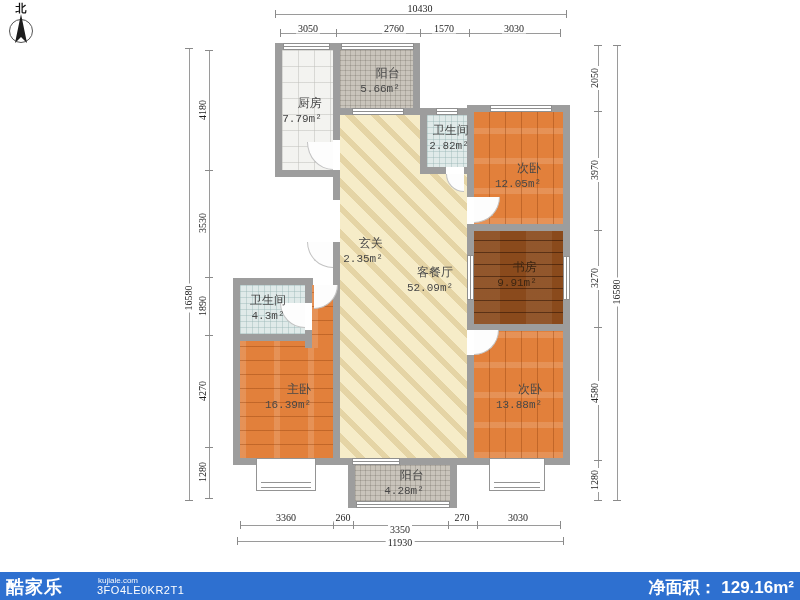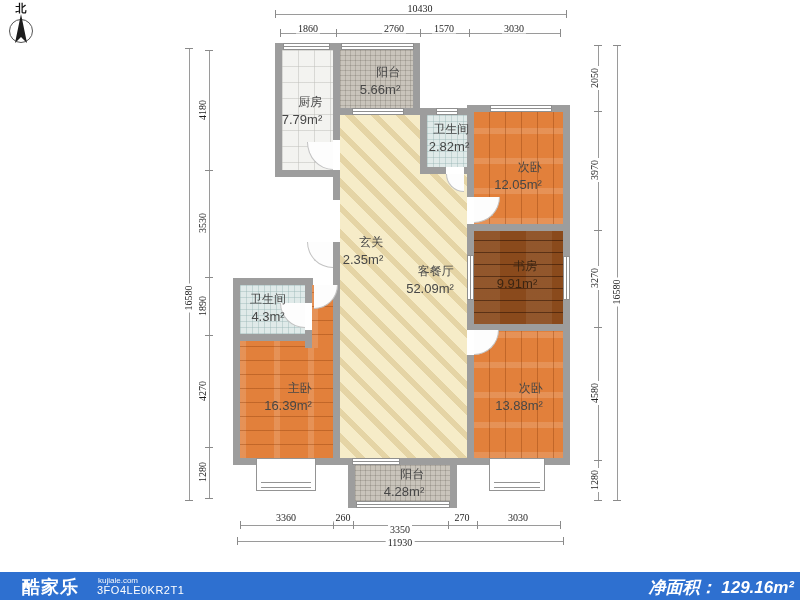--- a/index.html
+++ b/index.html
@@ -39,37 +39,37 @@
   .arc{position:absolute;background:#fdfdfd;box-sizing:border-box;}
   .arc.bl{border-left:1px solid #c2c2c2;border-bottom:1px solid #c2c2c2;border-bottom-left-radius:100%;}
   .arc.br{border-right:1px solid #c2c2c2;border-bottom:1px solid #c2c2c2;border-bottom-right-radius:100%;}
   .bay{position:absolute;background:#fff;border:1px solid #949494;box-sizing:border-box;}
   .bayline{position:absolute;left:4px;right:4px;bottom:2px;height:4px;
            border-top:1px solid #949494;border-bottom:1px solid #949494;}
   
   .rlabel{position:absolute;transform:translate(-50%,-50%);text-align:center;color:#474747;
           white-space:nowrap;line-height:1.45;}
   .rlabel .rname{display:block;font-size:12px;text-align:right;}
-  .rlabel .rarea{display:block;font-size:13px;}
+  .rlabel .rarea{display:block;font-size:11px;font-family:Liberation Mono, monospace;}
   
   .dl{position:absolute;background:#9a9a9a;}
   .tick{position:absolute;background:#8a8a8a;}
   .dtext{position:absolute;font-family:"Liberation Serif",serif;font-size:10px;color:#1f1f1f;
          background:#fff;padding:0 2px;transform:translate(-50%,-50%);white-space:nowrap;}
   .dtext.rot{transform:translate(-50%,-50%) rotate(-90deg);}
   
   .compass{position:absolute;left:6px;top:1px;width:30px;height:50px;}
   .north-label{position:absolute;left:0;right:0;top:0;text-align:center;
                font-size:11px;font-weight:bold;color:#111;}
   
   .footer{position:absolute;left:0;top:572px;width:800px;height:28px;background:#2e70d0;color:#fff;}
-  .brand{position:absolute;left:6px;top:3px;font-size:18px;font-weight:bold;letter-spacing:1px;margin-left:16px;}
+  .brand{position:absolute;left:6px;top:3px;font-size:18px;font-weight:bold;letter-spacing:1px;}
   .site{position:absolute;left:64px;top:4px;font-size:8px;opacity:.95;padding-left:34px;}
   .plancode{position:absolute;left:97px;top:12px;font-size:11px;letter-spacing:.5px;}
-  .netarea{position:absolute;right:6px;top:4px;font-size:17px;font-weight:bold;font-style:italic;}
+  .netarea{position:absolute;right:6px;top:4px;font-size:17px;font-weight:bold;}
   .netarea span{vertical-align:baseline;}
 </style>
 </head>
 <body>
 
 <div class="canvas">
 
   <div class="compass">
     <span class="north-label">北</span>
     <svg width="30" height="38" viewBox="0 0 30 38" style="position:absolute;left:0;top:11px;">
@@ -172,21 +172,21 @@
   <i class="tick" style="left:275px;top:10px;width:1px;height:8px;"></i>
   <i class="tick" style="left:566px;top:10px;width:1px;height:8px;"></i>
   <span class="dtext" style="left:420px;top:8px;">10430</span>
 
   <div class="dl" style="left:280px;top:33px;width:280px;height:1px;"></div>
   <i class="tick" style="left:280px;top:29px;width:1px;height:8px;"></i>
   <i class="tick" style="left:336px;top:29px;width:1px;height:8px;"></i>
   <i class="tick" style="left:420px;top:29px;width:1px;height:8px;"></i>
   <i class="tick" style="left:469px;top:29px;width:1px;height:8px;"></i>
   <i class="tick" style="left:560px;top:29px;width:1px;height:8px;"></i>
-  <span class="dtext" style="left:308px;top:28px;">1860</span>
+  <span class="dtext" style="left:308px;top:28px;">3050</span>
   <span class="dtext" style="left:378px;top:28px;margin-left:16px;">2760</span>
   <span class="dtext" style="left:444px;top:28px;">1570</span>
   <span class="dtext" style="left:514px;top:28px;">3030</span>
 
   <div class="dl" style="left:240px;top:525px;width:320px;height:1px;"></div>
   <i class="tick" style="left:240px;top:521px;width:1px;height:8px;"></i>
   <i class="tick" style="left:333px;top:521px;width:1px;height:8px;"></i>
   <i class="tick" style="left:353px;top:521px;width:1px;height:8px;"></i>
   <i class="tick" style="left:448px;top:521px;width:1px;height:8px;"></i>
   <i class="tick" style="left:477px;top:521px;width:1px;height:8px;"></i>

